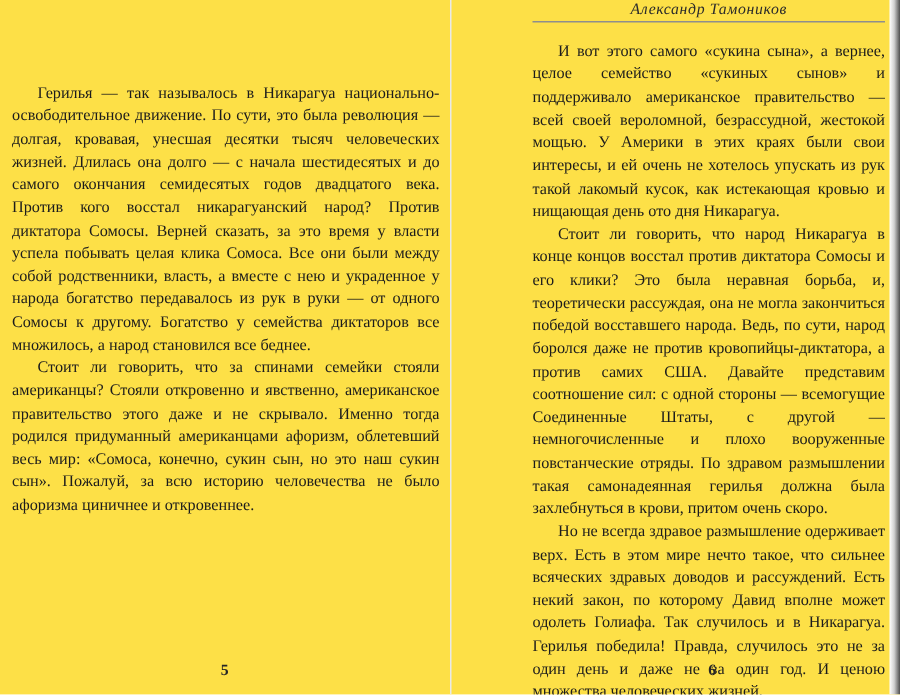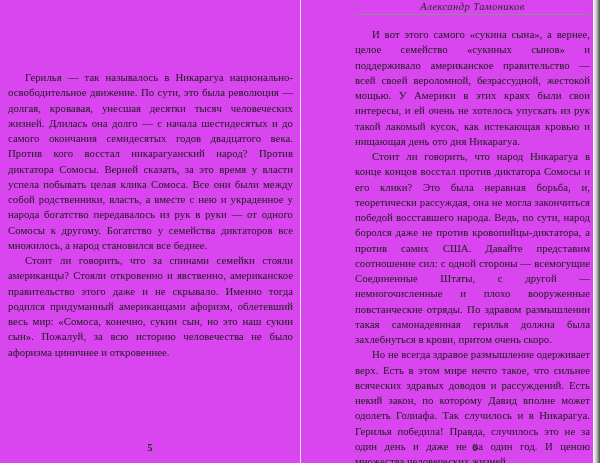--- a/index.html
+++ b/index.html
@@ -42,21 +42,21 @@
     height: 463px;
     background: linear-gradient(to right, #ffffff 0%, #cfcfcf 45%, #4d4d4d 100%);
     z-index: 4;
   }
 
   .page {
     position: relative;
     width: 300px;
     height: 463px;
     box-sizing: border-box;
-    background: #d946ef;
+    background: #fde047;
   }
   .page.left  { padding: 0 7px 0 8px; }
   .page.right { padding: 0 10px 0 55px; }
 
   .running-head {
     height: 16px;
     position: relative;
   }
   .running-head .rh-title {
     display: block;
@@ -77,21 +77,21 @@
   }
 
   .body-text {
     font-size: 10.8px;
     line-height: 15.25px;
     text-align: justify;
     text-justify: inter-word;
     color: #1c1c1c;
     -webkit-font-smoothing: antialiased;
   }
-  .page.left .body-text { padding-top: 70px; }
+  .page.left .body-text { padding-top: 55px; }
   .page.right .body-text { padding-top: 11px; }
 
   .body-text p {
     margin: 0;
     text-indent: 17px;
     hyphens: auto;
   }
 
   .folio {
     position: absolute;

